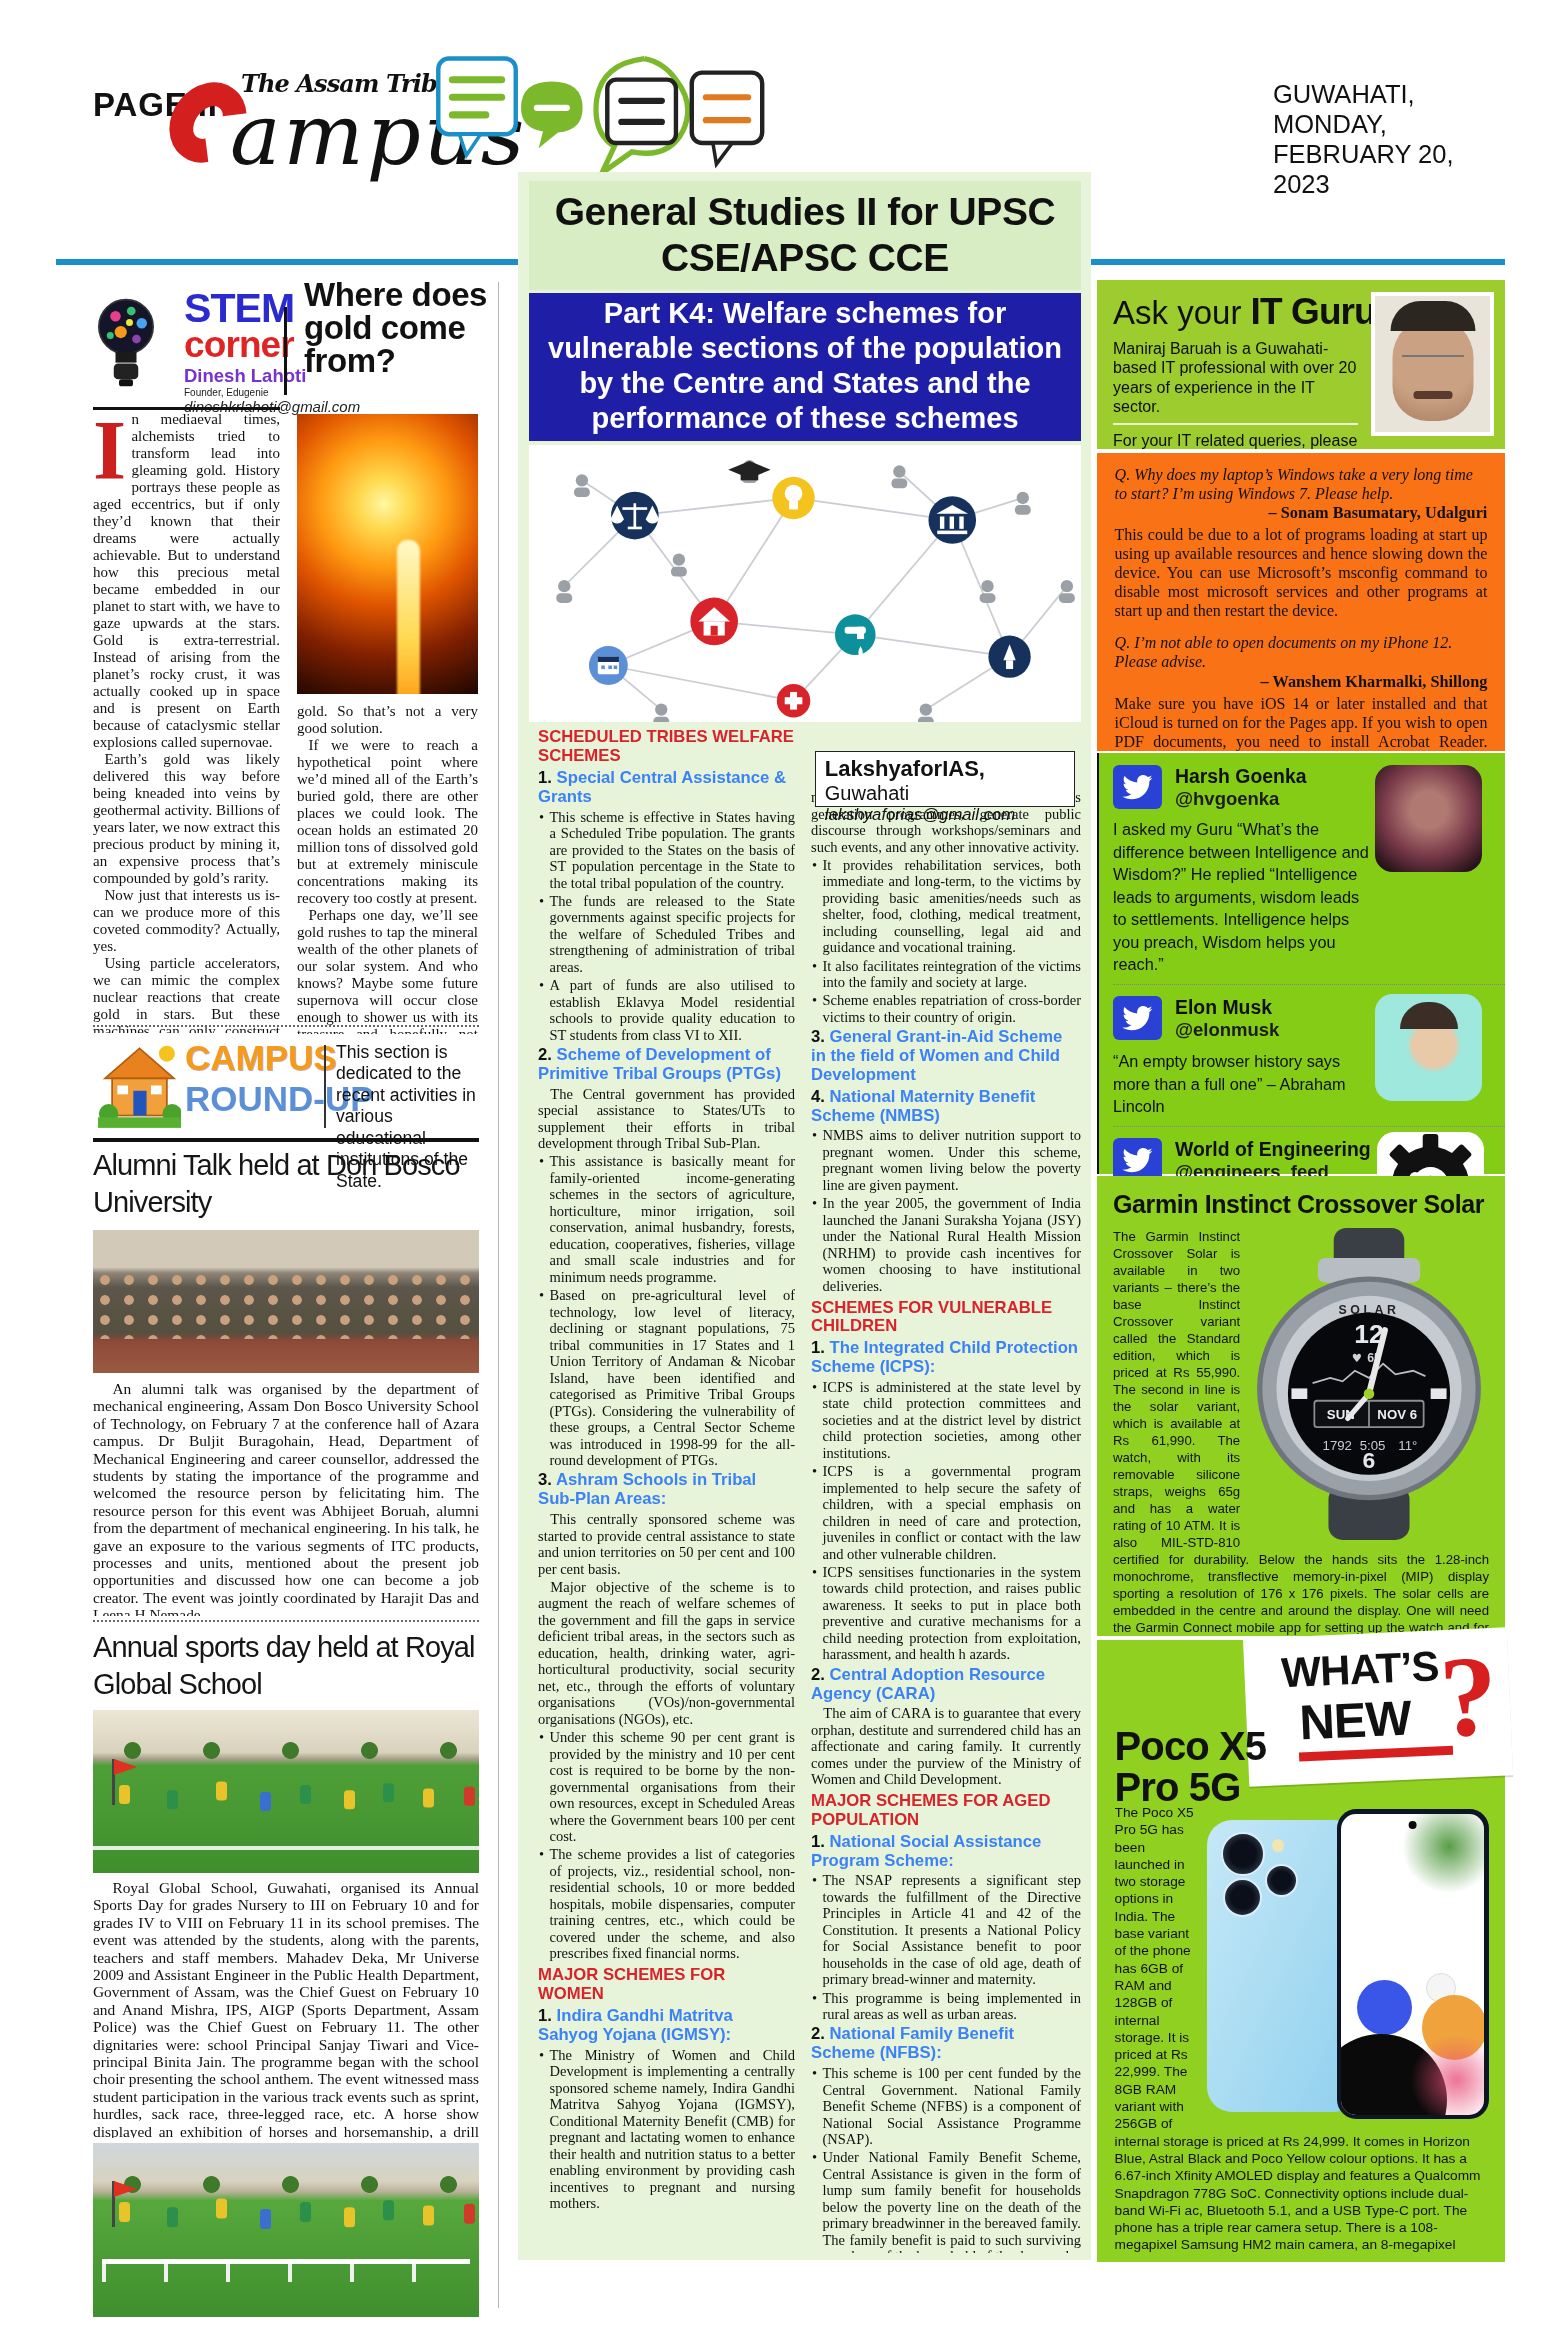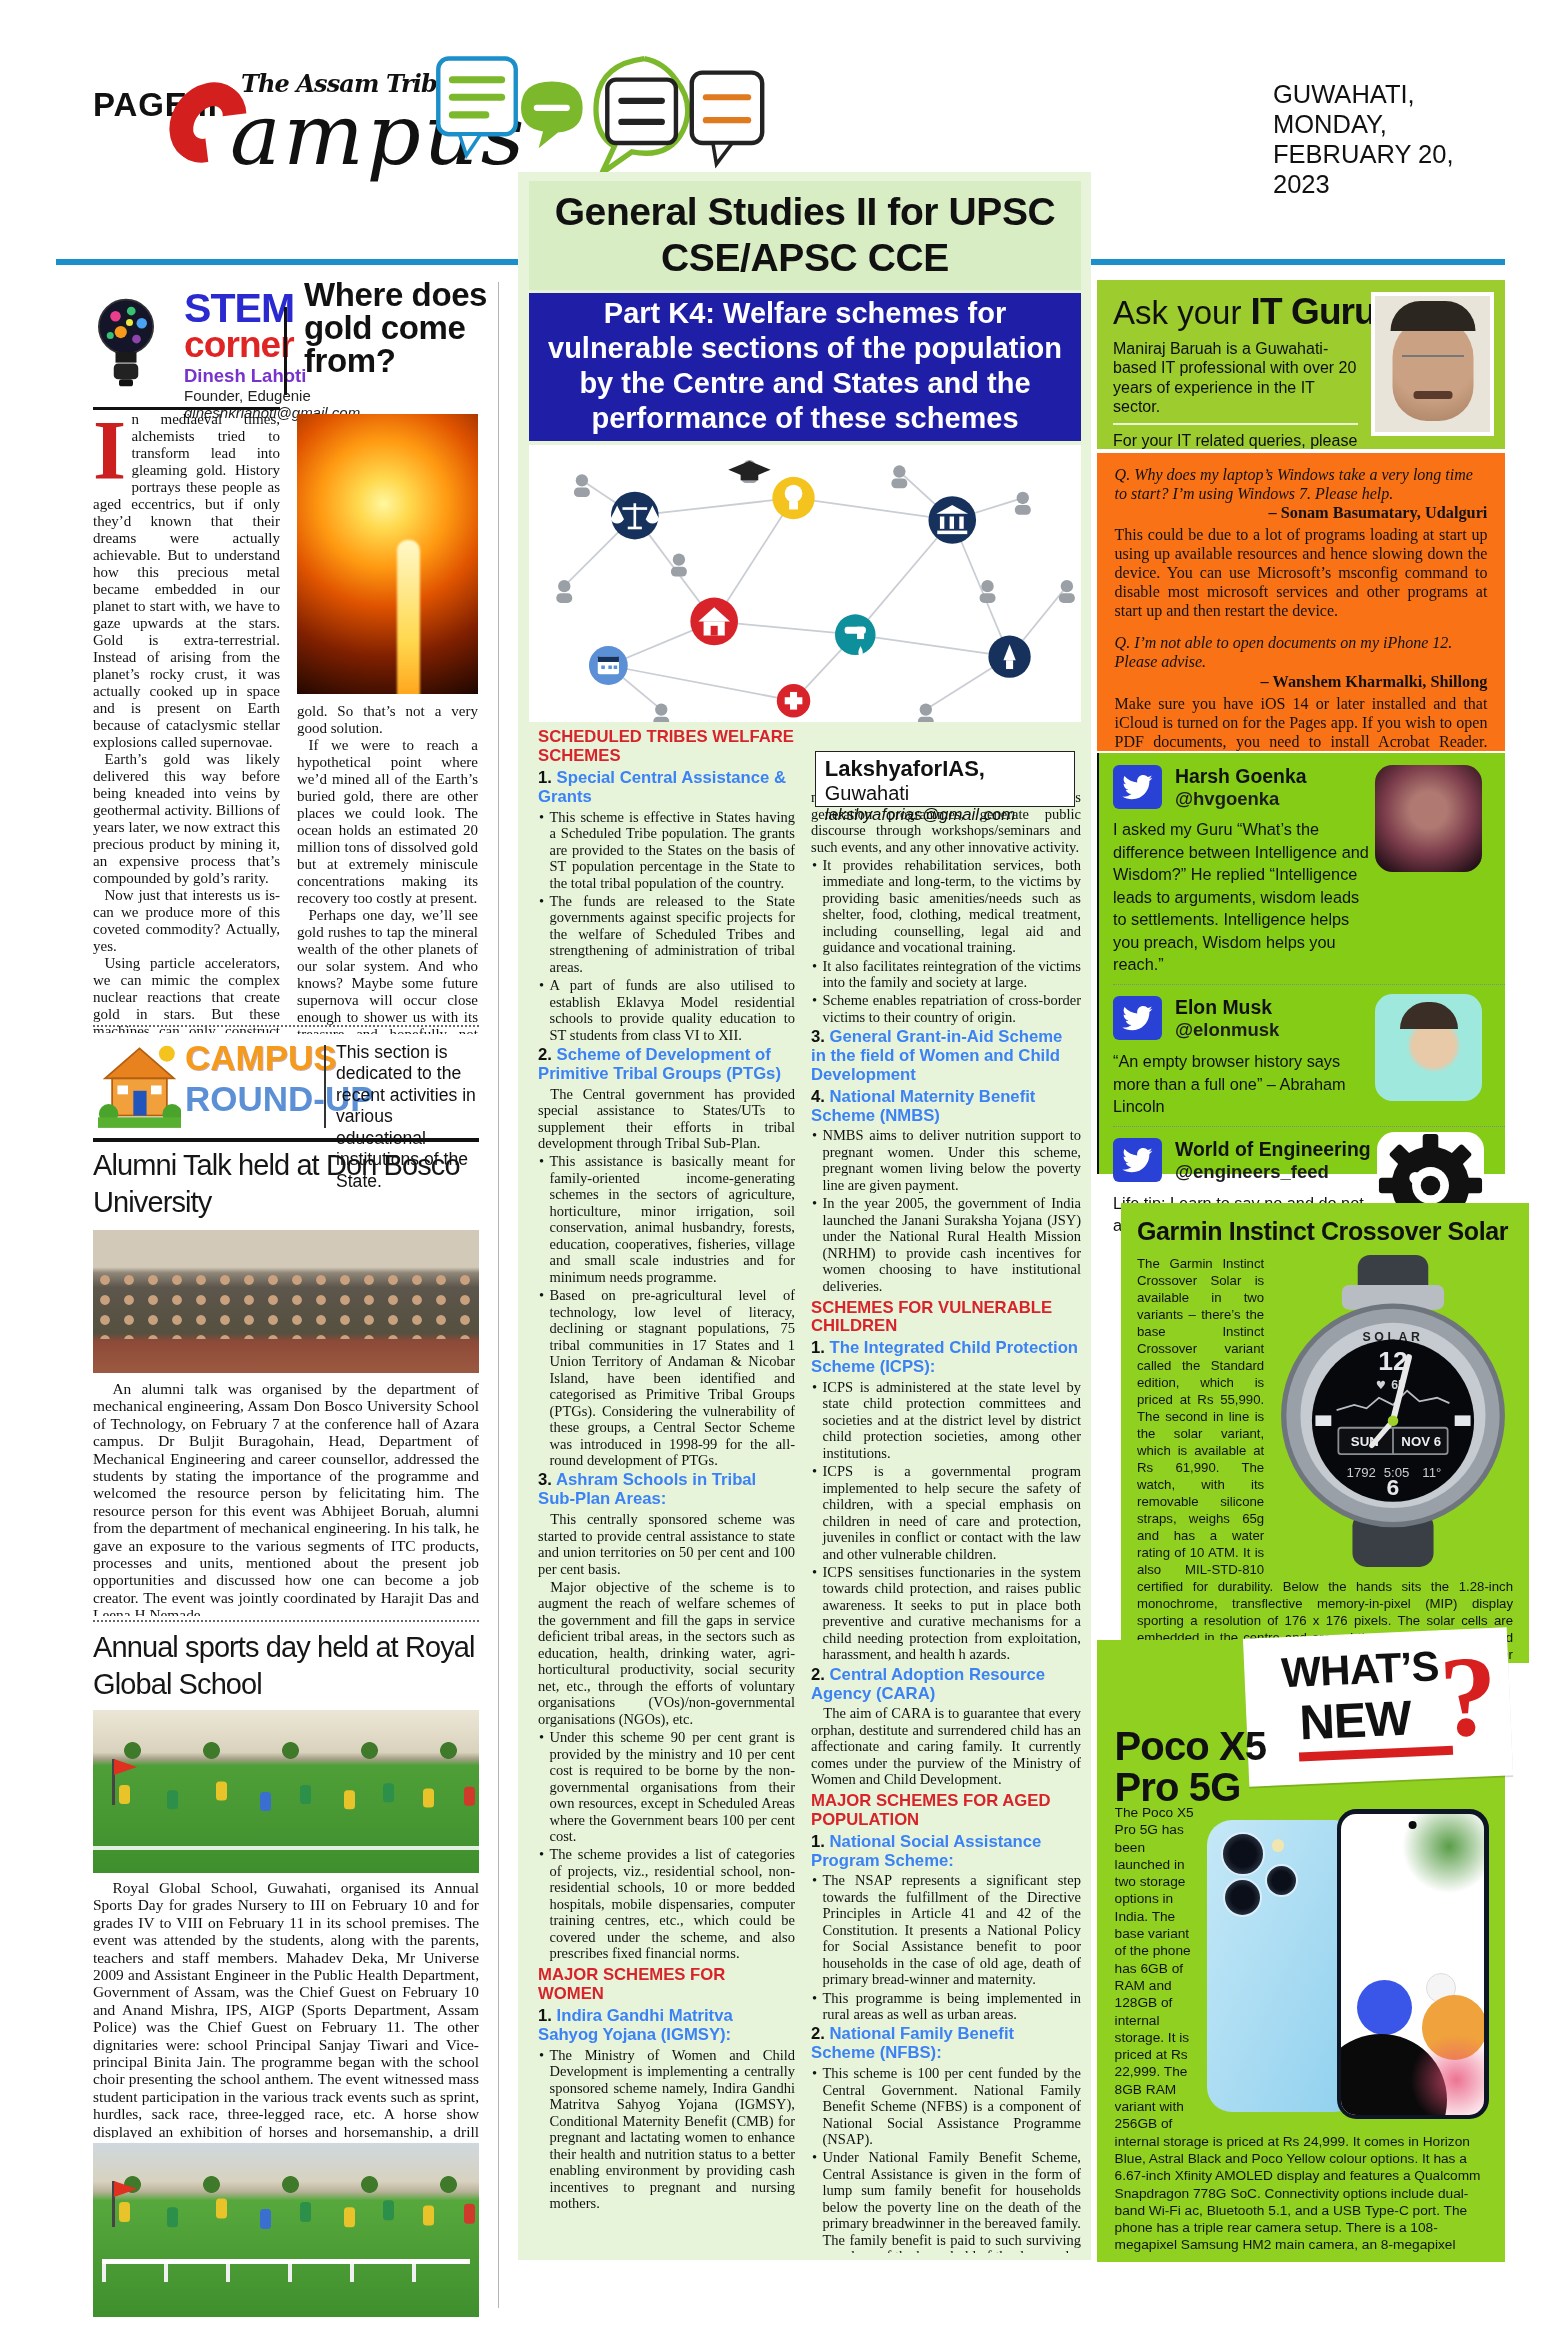--- a/index.html
+++ b/index.html
@@ -21,21 +21,21 @@
   .bubbles { left:433px; top:53px; width:338px; height:122px; }
   .dateline { left:1273px; top:79px; width:236px; font-size:25.5px; line-height:30px; }
   .blue-rule { left:56px; top:259px; width:1449px; height:6.2px; background:#1a8fc9; }
 
   
   .stem-bulb { left:91px; top:293px; width:70px; height:99px; }
   .stem-text { left:184px; top:290px; width:150px; }
   .stem-word { font-size:41px; font-weight:bold; color:#2a2ad0; line-height:37px; letter-spacing:-0.9px; }
   .corner-word { font-size:37px; font-weight:bold; color:#e02424; line-height:35px; letter-spacing:-0.9px; }
   .stem-name { font-size:18.5px; font-weight:bold; color:#7733cc; margin-top:2.6px; }
-  .stem-founder { font-size:15px; color:#222; }
+  .stem-founder { font-size:10px; color:#222; }
   .stem-email { font-size:15px; font-style:italic; color:#222; }
   .stem-rule { left:93px; top:407px; width:187px; height:2.6px; background:#111; }
   .stem-vline { left:284px; top:307px; width:2.6px; height:88px; background:#111; }
 
   .gold-headline { left:304px; top:278px; width:189px; font-size:33px; font-weight:bold; line-height:33px; letter-spacing:-0.4px; }
   .gold-image { left:297px; top:414px; width:181px; height:280px; overflow:hidden;
      background: radial-gradient(circle at 48% 32%, #fff7a0 0%, #ffd94e 12%, #ff9a12 30%, #e05400 48%, #802000 72%, #1d0600 100%); }
   .gold-pour { position:absolute; left:55%; top:45%; width:23px; height:60%;
      background: linear-gradient(#fff9c9, #ffd84e 60%, #ff9a12); border-radius:10.6px; filter:blur(0.9px); }
   .gold-col { font-family:"Liberation Serif", serif; font-size:15px; line-height:17px; text-align:justify; }
@@ -145,21 +145,21 @@
   .tw-icon svg { position:absolute; left:7px; top:7px; }
   .tw-name { margin-left:62px; font-size:19.4px; font-weight:bold; line-height:23px; }
   .tw-handle { margin-left:62px; font-size:18.5px; font-weight:bold; color:#1c1c1c; }
   .tw-avatar { position:absolute; right:23px; width:107px; height:107px; border-radius:17.6px; overflow:hidden; }
   .av-goenka { background:radial-gradient(circle at 50% 42%, #b07a72 22%, #7a3b4a 55%, #241018 90%); }
   .av-musk { background:radial-gradient(circle at 55% 48%, #e8c9a8 26%, #9fe8de 34%); }
   .av-musk::after { content:""; position:absolute; left:25px; top:8.8px; width:58px; height:26.4px; border-radius:28px 28px 0 0; background:#3a2e26; }
   .tw-text { font-size:16.3px; line-height:22.5px; width:264px; margin-top:8.8px; color:#101010; }
   .t1 .tw-avatar { top:12.3px; } .t2 .tw-avatar { top:8.8px; } .t3 .tw-avatar { top:5.3px; right:21px; }
 
-  .garmin-box { left:1097px; top:1203px; width:408px; height:460px; background:#90d020; padding:10.6px 16px;margin-left:24px; }
+  .garmin-box { left:1097px; top:1176px; width:408px; height:460px; background:#90d020; padding:10.6px 16px; }
   .garmin-h { font-size:25px; font-weight:bold; letter-spacing:-0.4px; margin:3.5px 0 8.8px; }
   .garmin-body p { font-size:13.2px; line-height:17px; text-align:justify; }
   .watch { float:right; width:240px; height:312px; margin:0 0 3.5px 8.8px; }
 
   .poco-box { left:1097px; top:1640px; width:408px; height:622px; background:#90d020; }
   .wn-badge { position:absolute; right:-5.3px; top:-7px; width:264px; height:148px; background:#fff;
       transform:rotate(-2.5deg); box-shadow:0 1.8px 0 rgba(0,0,0,.15); }
   .wn1 { position:absolute; left:37px; top:12.3px; font-size:42px; font-weight:bold; letter-spacing:-0.9px; }
   .wn2 { position:absolute; left:51px; top:58px; font-size:49px; font-weight:bold; letter-spacing:-0.9px;
       border-bottom:9.7px solid #d81f1f; padding:0 41px 1.8px 1.8px; }

